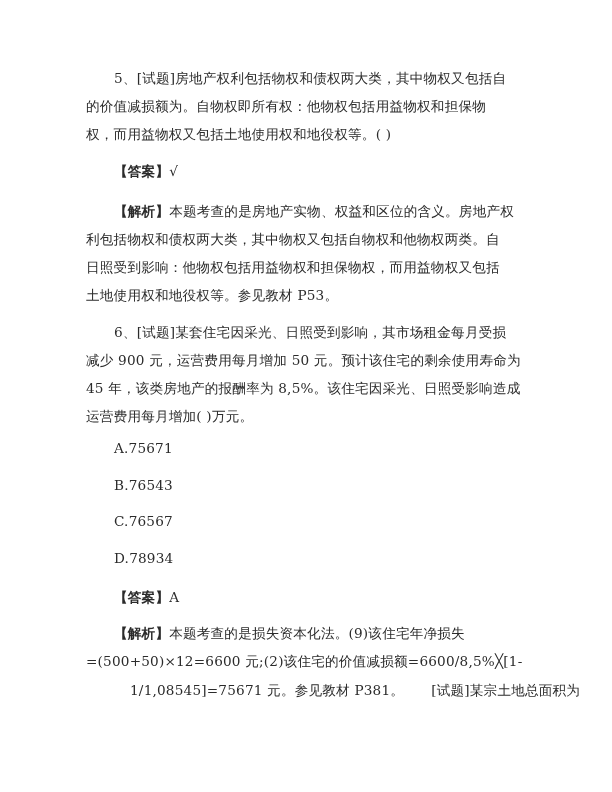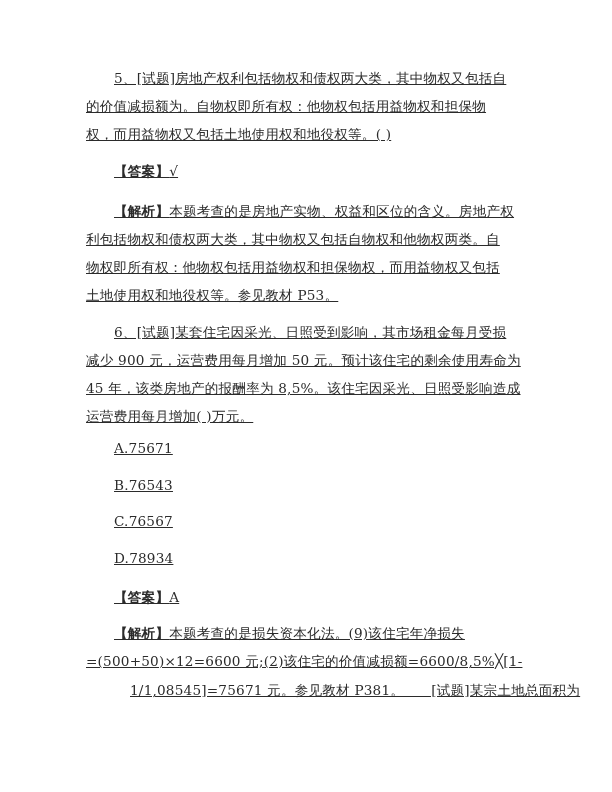--- a/index.html
+++ b/index.html
@@ -1,20 +1,20 @@
 <!DOCTYPE html>
 <html><head>
 <meta charset="utf-8">
 <style>
   html, body { margin: 0; padding: 0; background: #ffffff; }
   body { width: 612px; height: 792px; position: relative; overflow: hidden;
          font-family: "DejaVu Serif", "Liberation Serif", serif; color: #2b2b2b; }
   .page { position: absolute; left: 86px; top: 0; width: 426px; }
   .line { position: absolute; left: 0; white-space: nowrap; font-size: 13.6px; line-height: 18px;
-          letter-spacing: 0.2px; text-decoration: underline; }
+          letter-spacing: 0.2px; }
   .indent { left: 28px; }
   .opt { left: 28px; }
   .bold { font-weight: bold; }
 </style>
 </head>
 <body>
 
 <div class="page">
 
   <div class="line indent" style="top:69px">5、[试题]房地产权利包括物权和债权两大类，其中物权又包括自</div>
@@ -22,21 +22,21 @@
   <div class="line" style="top:125px">权，而用益物权又包括土地使用权和地役权等。(   )</div>
 
   <div class="line indent" style="top:162px">
     <span class="bold">【答案】</span><span>√</span>
   </div>
 
   <div class="line indent" style="top:202px">
     <span class="bold">【解析】</span><span>本题考查的是房地产实物、权益和区位的含义。房地产权</span>
   </div>
   <div class="line" style="top:230px">利包括物权和债权两大类，其中物权又包括自物权和他物权两类。自</div>
-  <div class="line" style="top:258px">物权即所有权：他物权包括用益物权和担保物权，而用益物权又包括</div>
+  <div class="line" style="top:258px">日照受到影响：他物权包括用益物权和担保物权，而用益物权又包括</div>
   <div class="line" style="top:286px">土地使用权和地役权等。参见教材 P53。</div>
 
   <div class="line indent" style="top:323px">6、[试题]某套住宅因采光、日照受到影响，其市场租金每月受损</div>
   <div class="line" style="top:351px">减少 900 元，运营费用每月增加 50 元。预计该住宅的剩余使用寿命为</div>
   <div class="line" style="top:379px">45 年，该类房地产的报酬率为 8,5%。该住宅因采光、日照受影响造成</div>
   <div class="line" style="top:407px">运营费用每月增加(   )万元。</div>
 
   <div class="line opt" style="top:439px">A.75671</div>
   <div class="line opt" style="top:476px">B.76543</div>
   <div class="line opt" style="top:512px">C.76567</div>

